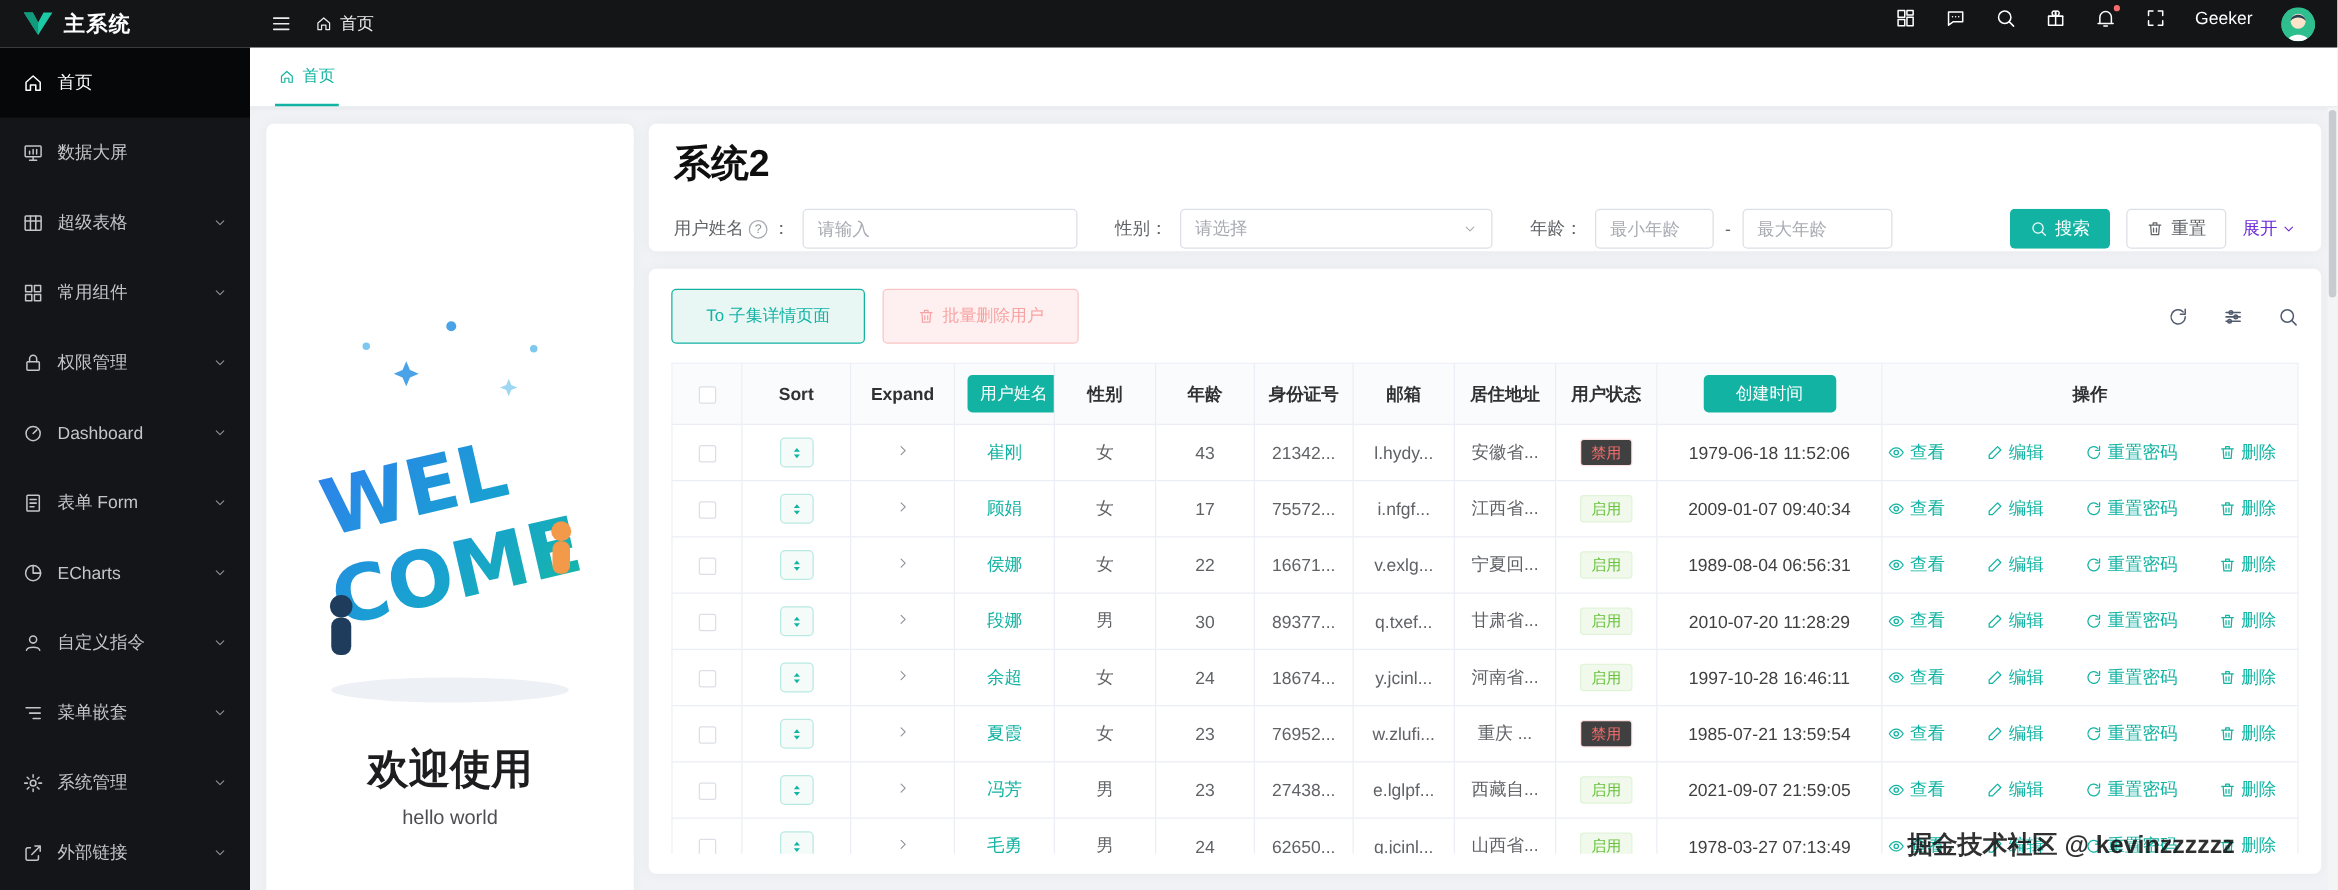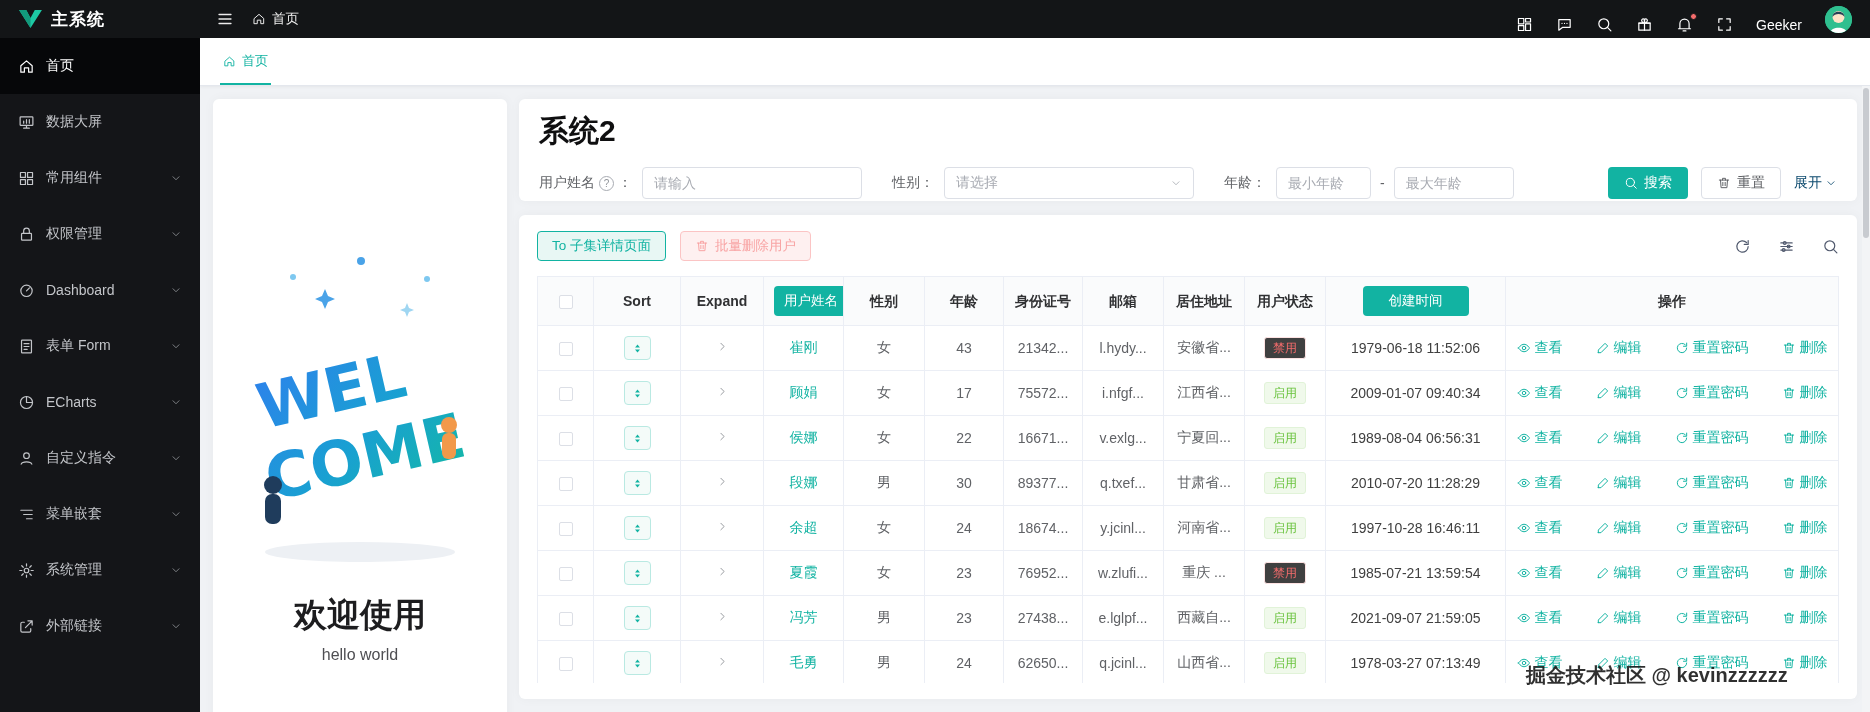--- a/index.html
+++ b/index.html
@@ -7,21 +7,21 @@
     font-family:"Liberation Sans","DejaVu Sans",sans-serif}
   body{position:relative}
   .ic{width:16px;height:16px;fill:none;stroke:currentColor;stroke-width:1.7;stroke-linecap:round;stroke-linejoin:round;flex:none}
 
   
   .topbar{position:absolute;top:0;left:0;width:100%;height:38px;background:#131517;display:flex;align-items:center;color:#fff;z-index:20}
   .logo{width:200px;flex:none;display:flex;align-items:center;gap:8px;padding-left:18px;font-size:17px;font-weight:bold;letter-spacing:1px}
   .logo svg{width:25px;height:20px}
   .burger{margin-left:16px;color:#ececec;display:flex;cursor:pointer}
   .breadcrumb{display:flex;align-items:center;gap:6px;margin-left:18px;font-size:13.5px;color:#ececec}
-  .tb-right{margin-left:auto;display:flex;align-items:flex-end;gap:23px;padding-right:18px}
+  .tb-right{margin-left:auto;display:flex;align-items:flex-start;gap:23px;padding-right:18px}
   .tb-icon{position:relative;display:flex;cursor:pointer}
   .tb-icon .ic{width:17px;height:17px}
   .dot{position:absolute;top:-3px;right:-4px;width:7px;height:7px;border-radius:50%;background:#f56c6c;border:1px solid #131517}
   .uname{font-size:14px}
   .avatar{width:27px;height:27px;border-radius:50%;overflow:hidden;background:#2fbf8f;display:flex;cursor:pointer}
 
   
   .sidebar{position:absolute;top:38px;left:0;bottom:0;width:200px;background:#141518;overflow:hidden;z-index:10}
   .side-item{height:56px;display:flex;align-items:center;gap:11px;padding:0 18px;color:#c3c5c9;font-size:14px;cursor:pointer}
   .side-item.active{background:#060709;color:#fff}
@@ -56,48 +56,48 @@
   .sel .ph{color:#a8abb2}
   .sel .ic{width:12px;height:12px;color:#a8abb2}
   .w-min{width:95px}
   .w-max{width:120px}
   .dash{margin:0 9px;color:#606266}
   .sf-actions{margin-left:auto;display:flex;align-items:center;gap:13px}
   .btn{height:32px;border-radius:4px;display:inline-flex;align-items:center;gap:6px;font-size:14px;padding:0 15px;cursor:pointer;border:1px solid transparent;font-family:inherit;white-space:nowrap}
   .btn .ic{width:14px;height:14px}
   .btn-primary{background:#12b3a2;color:#fff}
   .btn-plain{background:#fff;border-color:#dcdfe6;color:#606266}
-  .link-expand{color:#0c4a6e;display:flex;align-items:center;gap:3px;font-size:14px;cursor:pointer}
+  .link-expand{color:#6d28d9;display:flex;align-items:center;gap:3px;font-size:14px;cursor:pointer}
   .link-expand .ic{width:12px;height:12px}
 
   
   .table-card{flex:1;padding:16px 18px;display:flex;flex-direction:column;overflow:hidden}
   .toolbar{display:flex;align-items:center;gap:14px}
-  .btn-sm{height:30px;padding:0 14px;font-size:13.5px}
+  .btn-sm{height:44px;padding:0 27px;font-size:13.5px}
   .btn-teal-plain{background:#e8f7f4;border:1px solid #12b3a2;color:#12b3a2}
   .btn-danger-disabled{background:#fef0f0;border:1px solid #fbc4c4;color:#f8a3a3;cursor:not-allowed}
   .toolbar-icons{margin-left:auto;display:flex;gap:27px;color:#515a6e}
   .toolbar-icons .ic{width:17px;height:17px;cursor:pointer}
   .tbl-wrap{margin-top:15px;flex:1;overflow:hidden}
   table{width:100%;border-collapse:collapse;table-layout:fixed}
   th,td{border:1px solid #ebeef5;text-align:center;font-size:14px;overflow:hidden}
   th{color:#303133;font-weight:bold;background:#fafbfc;padding:9px 10px;line-height:20px}
   td{color:#606266;padding:7px 4px;height:45px;white-space:nowrap}
   .th-btn{display:inline-block;background:#12b3a2;color:#fff;border-radius:4px;padding:5px 10px;font-size:13.5px;font-weight:normal;white-space:nowrap;cursor:pointer}
   .th-btn-wide{padding:5px 26px}
   .cb{display:inline-block;width:14px;height:14px;border:1px solid #dcdfe6;border-radius:2px;background:#fff;cursor:pointer;vertical-align:middle}
   .sort-btn{width:27px;height:24px;border:1px solid #b9e9e2;background:#f4fbf9;border-radius:4px;display:inline-flex;align-items:center;justify-content:center;cursor:pointer;color:#12b3a2;padding:0}
   .sort-btn .ic{width:13px;height:13px}
   .expand-ic{color:#909399;width:13px;height:13px;cursor:pointer}
   .c-name{color:#12b3a2;cursor:pointer}
   .tag{display:inline-block;font-size:12px;line-height:20px;padding:0 8px;border-radius:3px}
   .tag.success{color:#67c23a;background:#f0f9eb;border:1px solid #e1f3d8}
   .tag.danger{color:#f56c6c;background:#404040;border:1px solid #fde2e2}
   .c-created{color:#404040}
-  .ops-wrap{display:flex;align-items:center;justify-content:center;gap:33px}
+  .ops-wrap{display:flex;align-items:center;justify-content:flex-start;gap:33px}
   .op{color:#12b3a2;display:inline-flex;align-items:center;gap:4px;cursor:pointer;font-size:14px;white-space:nowrap;text-decoration:none}
   .op .ic{width:14px;height:14px}
 
   .watermark{position:absolute;left:1526px;top:662px;font-size:20px;font-weight:bold;color:rgba(12,12,12,.85);z-index:30;white-space:nowrap}
   .scrollbar{position:absolute;right:0;top:86px;bottom:0;width:8px;background:#f3f4f6;z-index:40}
   .scroll-thumb{position:absolute;top:2px;left:1px;width:6px;height:150px;border-radius:3px;background:#c8cbd0}
 </style>
 </head>
 <body>
 
@@ -283,20 +283,29 @@
   </div>
 
   <div class="side-item">
     <svg class="ic side-ic">
           <use href="#i-screen"></use>
         </svg>
     <span class="side-label">数据大屏</span>
 
   </div>
 
+  <div class="side-item">
+    <svg class="ic side-ic">
+          <use href="#i-table"></use>
+        </svg>
+    <span class="side-label">超级表格</span>
+    <svg class="ic side-arrow">
+          <use href="#i-chevd"></use>
+        </svg>
+  </div>
 
   <div class="side-item">
     <svg class="ic side-ic">
           <use href="#i-cmp"></use>
         </svg>
     <span class="side-label">常用组件</span>
     <svg class="ic side-arrow">
           <use href="#i-chevd"></use>
         </svg>
   </div>

